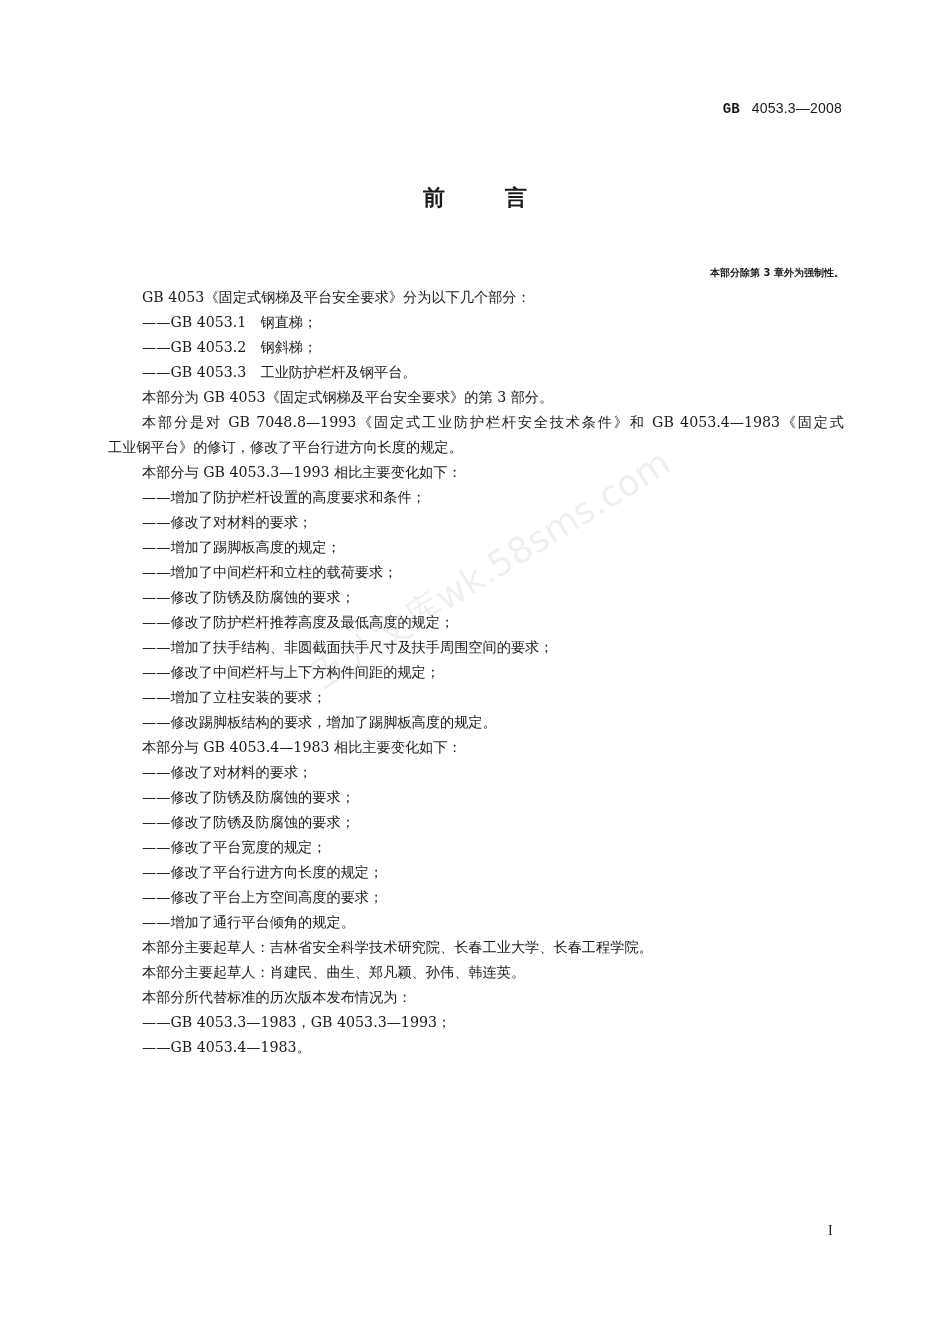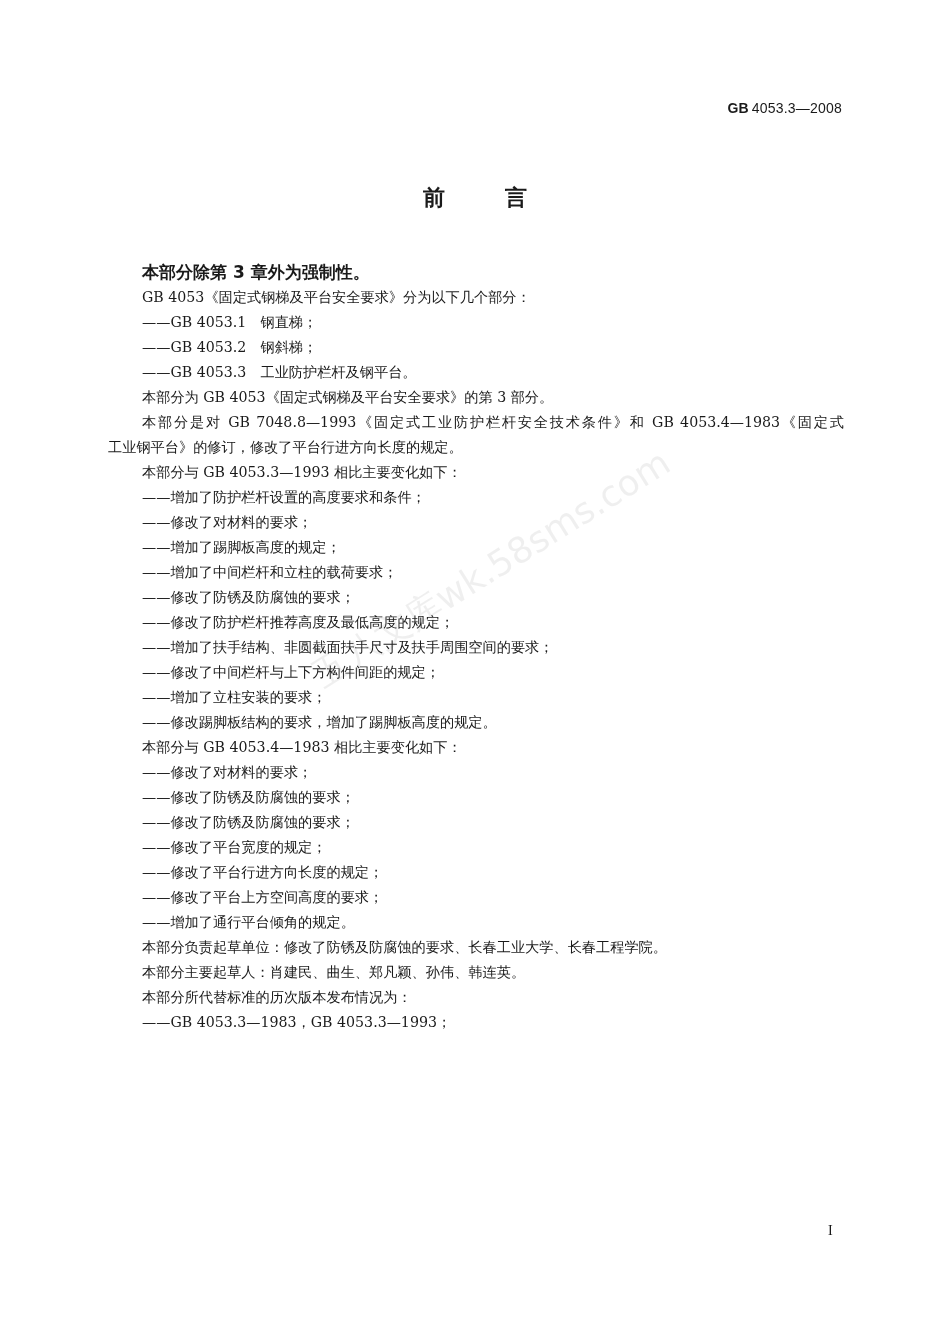--- a/index.html
+++ b/index.html
@@ -1,28 +1,28 @@
 <!DOCTYPE html>
 <html><head>
 <meta charset="utf-8">
 <style>
   html, body { margin: 0; padding: 0; background: #ffffff; }
   body { width: 950px; height: 1344px; position: relative; overflow: hidden;
          font-family: "DejaVu Serif", "Liberation Serif", serif; color: #1a1a1a; }
   .header-code { position: absolute; top: 100px; right: 108px; font-size: 14px;
                  font-family: "Liberation Sans", "DejaVu Sans", sans-serif; letter-spacing: 0.2px; }
-  .header-code .gb { font-family: Liberation Sans, sans-serif; font-weight: bold; margin-right: 3px; }
+  .header-code .gb { font-family: Liberation Mono, monospace; font-weight: bold; margin-right: 12px; }
   .title { position: absolute; top: 183px; left: 0; width: 950px; text-align: center;
            font-size: 22px; font-weight: bold; font-family: "DejaVu Sans", sans-serif; }
   .title span { display: inline-block; }
   .title .gap { width: 60px; }
   .body { position: absolute; top: 260px; left: 108px; width: 736px; font-size: 14.2px; }
   .line { height: 25px; line-height: 25px; white-space: nowrap; }
   .indent { padding-left: 34px; }
-  .bold { font-weight: bold; font-family: "DejaVu Sans", sans-serif; font-size: 17px; }
+  .bold { font-weight: bold; font-family: "DejaVu Sans", sans-serif; font-size: 10px; text-align: right; }
   .justify { white-space: normal; text-align: justify; text-align-last: justify; }
   .page-num { position: absolute; top: 1223px; left: 828px; font-size: 14px;
               font-family: "Liberation Serif", serif; }
   .watermark { position: absolute; left: 330px; top: 650px; font-size: 36px; color: #000;
                opacity: 0.06; transform: rotate(-32deg); transform-origin: left bottom;
                font-family: "DejaVu Sans", sans-serif; white-space: nowrap; pointer-events: none; }
 </style>
 </head>
 <body>
 
@@ -57,19 +57,20 @@
   <div class="line indent">——增加了立柱安装的要求；</div>
   <div class="line indent">——修改踢脚板结构的要求，增加了踢脚板高度的规定。</div>
   <div class="line indent">本部分与 GB 4053.4—1983 相比主要变化如下：</div>
   <div class="line indent">——修改了对材料的要求；</div>
   <div class="line indent">——修改了防锈及防腐蚀的要求；</div>
   <div class="line indent">——修改了防锈及防腐蚀的要求；</div>
   <div class="line indent">——修改了平台宽度的规定；</div>
   <div class="line indent">——修改了平台行进方向长度的规定；</div>
   <div class="line indent">——修改了平台上方空间高度的要求；</div>
   <div class="line indent">——增加了通行平台倾角的规定。</div>
-  <div class="line indent">本部分负责起草单位：修改了防锈及防腐蚀的要求、长春工业大学、长春工程学院。</div>
+  <div class="line indent">本部分主要起草人：吉林省安全科学技术研究院、长春工业大学、长春工程学院。</div>
   <div class="line indent">本部分主要起草人：肖建民、曲生、郑凡颖、孙伟、韩连英。</div>
   <div class="line indent">本部分所代替标准的历次版本发布情况为：</div>
   <div class="line indent">——GB 4053.3—1983，GB 4053.3—1993；</div>
+  <div class="line indent">——GB 4053.4—1983。</div>
 </div>
 
 <div class="page-num">I</div>
 
 </body></html>

